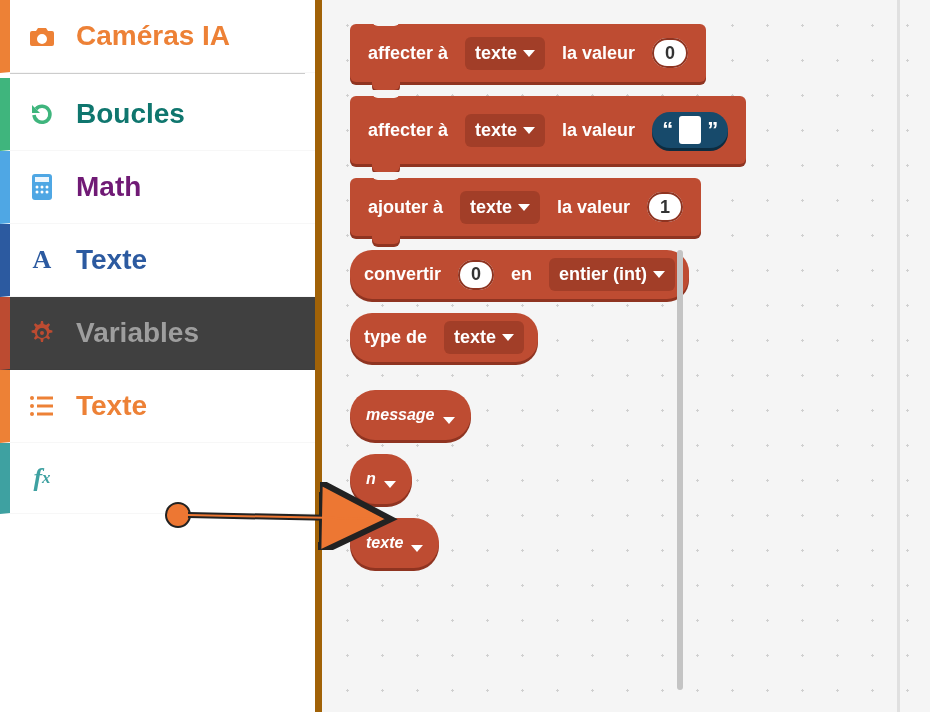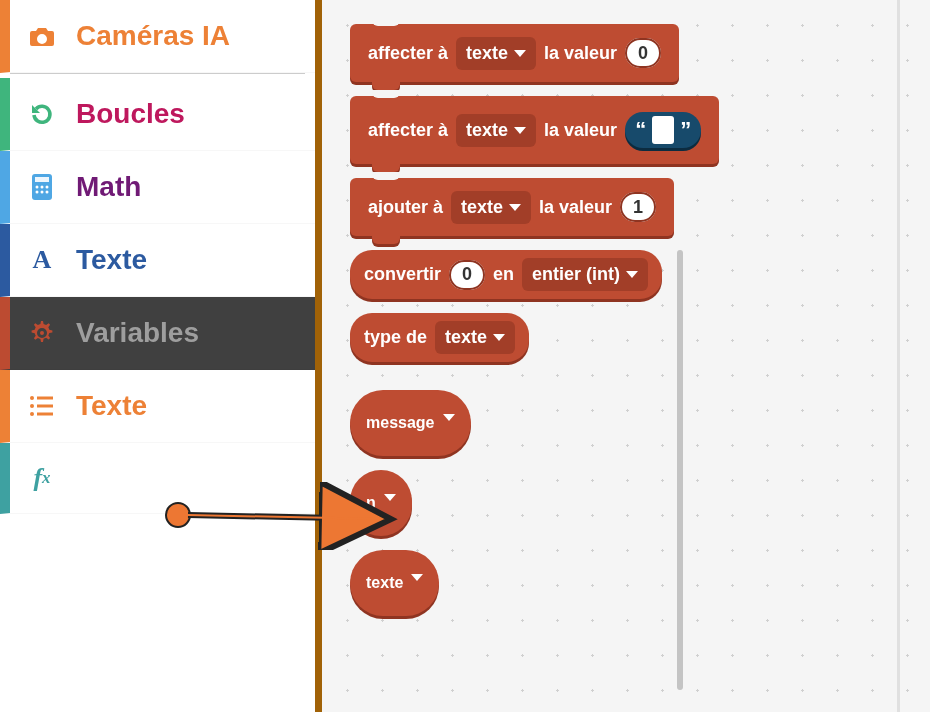--- a/index.html
+++ b/index.html
@@ -34,21 +34,21 @@
     .cat-icon {
       width: 36px;
       display: inline-flex;
       align-items: center;
       justify-content: center;
       margin-right: 16px;
       font-size: 26px;
     }
     .cat-cameras { border-left-color: #ed8136; color: #ed8136; }
     .cat-logique { border-left-color: #ed8136; color: #ed8136; }
-    .cat-boucles { border-left-color: #3fb57d; color: #be185d; }
+    .cat-boucles { border-left-color: #3fb57d; color: #0f766e; }
     .cat-math    { border-left-color: #4fa7e4; color: #701a75; }
     .cat-texte   { border-left-color: #2c5aa0; color: #2c5aa0; }
     .cat-vars    { border-left-color: #bc4b31; color: #9e9e9e; }
     .cat-listes  { border-left-color: #ed8136; color: #ed8136; }
     .cat-fn      { border-left-color: #3ea1a1; color: #3ea1a1; }
     .divider { height: 1px; background: #ccc; margin: 0 10px 4px 10px; }
 
     .canvas {
       flex: 1;
       position: relative;
@@ -62,21 +62,21 @@
     .block {
       background: #BE4C32;
       color: #fff;
       border-radius: 22px;
       display: inline-flex;
       align-items: center;
       padding: 8px 14px;
       font-size: 18px;
       font-weight: 700;
       box-shadow: 0 3px 0 #8f3421;
-      gap: 8px;
+      gap: 17px;
     }
     .block.stmt {
       border-radius: 6px;
       padding-left: 18px;
       padding-right: 18px;
       min-height: 58px;
       position: relative;
     }
     .block.stmt::before {
       content: "";
@@ -134,27 +134,28 @@
     .str-input {
       background: #fff;
       width: 22px;
       height: 28px;
       border-radius: 3px;
     }
     .quote { color: #fff; font-size: 22px; font-weight: 900; line-height: 1; }
     .var-pill {
       background: #BE4C32;
       border-radius: 999px;
-      padding: 24px 16px;
-      display: inline-flex;
-      align-items: flex-start;
+      padding: 16px 16px;
+      display: inline-flex;
+      align-items: flex-end;
       gap: 8px;
       box-shadow: 0 3px 0 #8f3421;
       color: #fff;
       font-weight: 700;
+      font-style: italic;
     }
 
     
     .arrow-svg {
       position: absolute;
       top: 480px;
       left: 160px;
       width: 250px;
       height: 70px;
       pointer-events: none;

